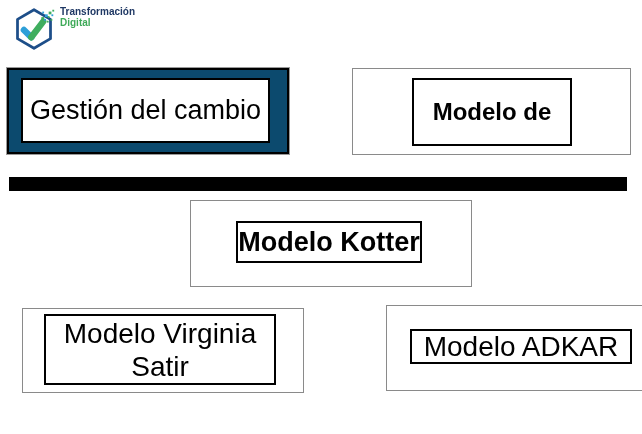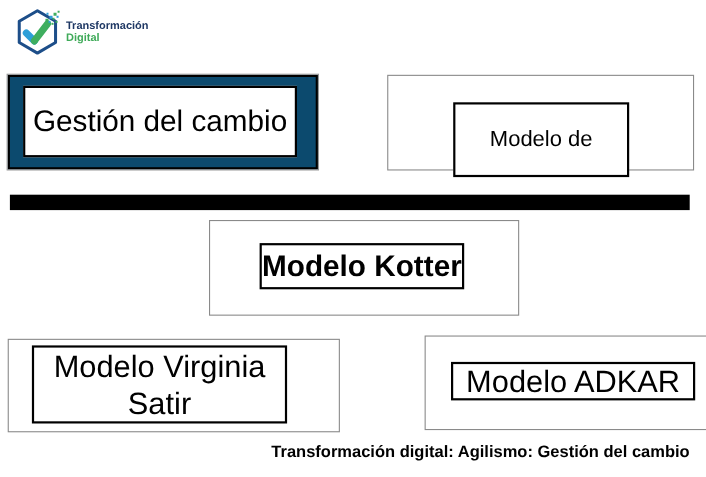--- a/index.html
+++ b/index.html
@@ -6,21 +6,21 @@
   .slide {
     position: relative;
     width: 642px;
     height: 434px;
     background: #ffffff;
     font-family: "Liberation Sans", sans-serif;
     overflow: hidden;
   }
 
   
-  .logo { position: absolute; left: 12px; top: 6px; display: flex; align-items: center; }
+  .logo { position: absolute; left: 12px; top: 6px; display: flex; align-items: flex-start; }
   .logo-icon { width: 44px; height: 46px; }
   .logo-text { margin-left: 4px; line-height: 11px; font-weight: bold; font-size: 10px; }
   .logo-title { color: #1f3864; display: block; }
   .logo-subtitle { color: #3faa59; display: block; }
 
   
   .outer-box {
     position: absolute;
     background: #ffffff;
     border: 1px solid #8a8a8a;
@@ -47,26 +47,26 @@
     border: 2px solid #000000;
     outline: 1px solid #9a9a9a;
     box-sizing: border-box;
   }
   .main-inner {
     left: 12px; top: 8px; width: 245px; height: 61px;
     font-size: 27px; line-height: 31px;
   }
 
   .transition-outer { left: 352px; top: 68px; width: 277px; height: 85px; }
-  .transition-inner { left: 59px; top: 24px; width: 156px; height: 64px; font-size: 20px; line-height: 32px; }
+  .transition-inner { left: 59px; top: 9px; width: 156px; height: 64px; font-size: 24px; line-height: 32px; font-weight: bold; }
 
   .kotter-outer { left: 190px; top: 200px; width: 280px; height: 85px; font-weight: bold; }
   .kotter-inner { left: 45px; top: 20px; width: 182px; height: 38px; font-size: 27px; }
 
-  .satir-outer { left: 7px; top: 308px; width: 280px; height: 83px; padding-left: 20px; }
+  .satir-outer { left: 22px; top: 308px; width: 280px; height: 83px; }
   .satir-inner { left: 21px; top: 5px; width: 228px; height: 67px; font-size: 28px; line-height: 33px; }
 
   .adkar-outer { left: 350px; top: 305px; width: 280px; height: 84px; margin-left: 36px; }
   .adkar-inner { left: 23px; top: 23px; width: 218px; height: 31px; font-size: 28px; }
 
   .divider-bar {
     position: absolute;
     left: 9px; top: 177px; width: 618px; height: 14px;
     background: #000000;
   }
@@ -133,15 +133,14 @@
       <span>Satir</span>
     </div>
   </div>
 
   <div class="outer-box adkar-outer">
     <div class="inner-box adkar-inner">
       <span>Modelo ADKAR</span>
     </div>
   </div>
 
-  <div class="footer-caption">Transformación digital: Agilismo: Gestión del cambio</div>
 
 </div>
 
 </body></html>

